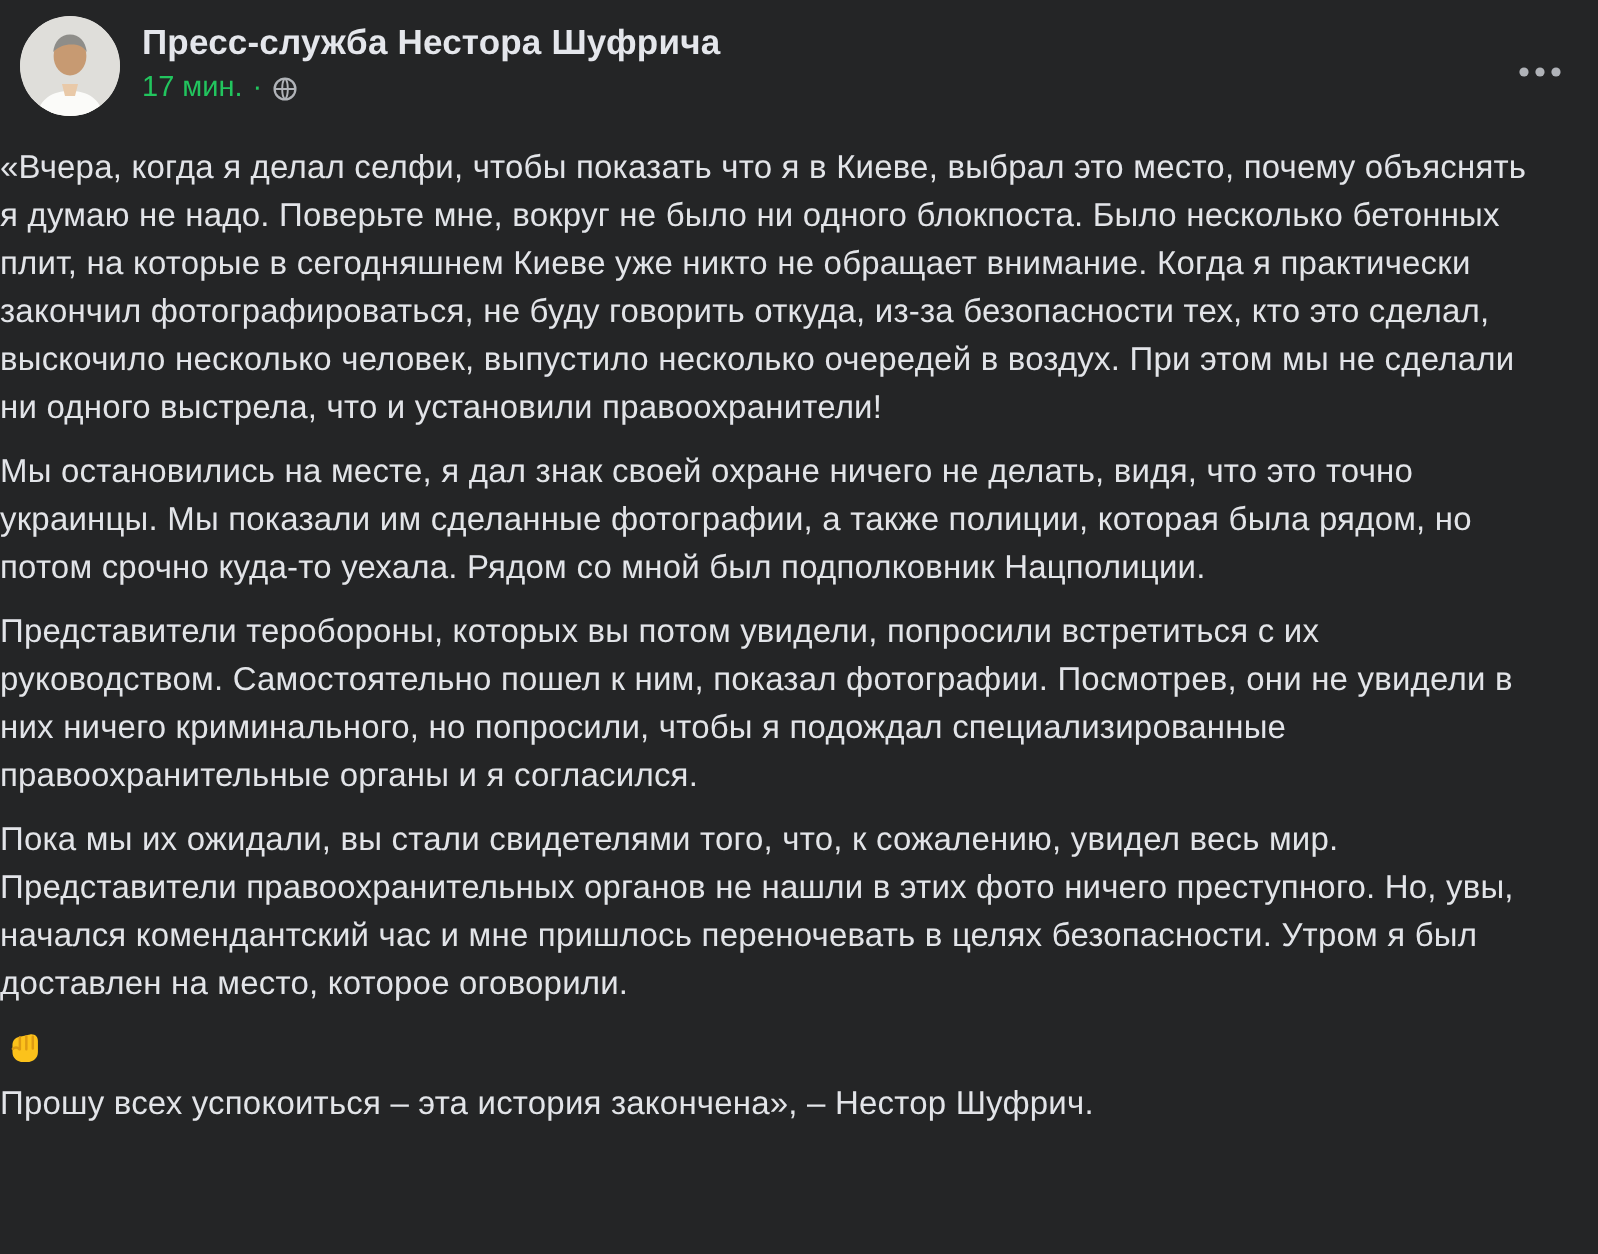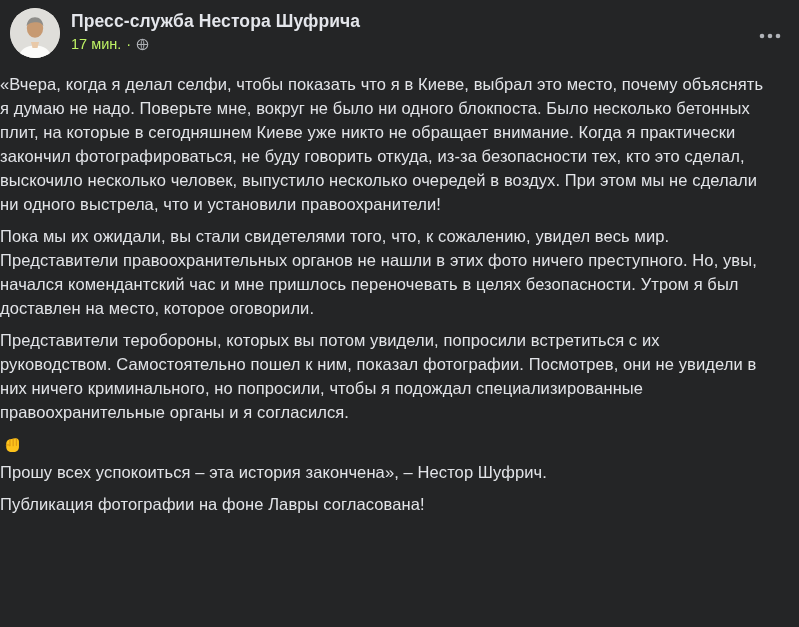--- a/index.html
+++ b/index.html
@@ -32,21 +32,21 @@
     font-weight: 700;
     line-height: 21px;
     color: #e4e6eb;
     cursor: pointer;
     letter-spacing: 0.1px;
   }
   .meta {
     display: flex;
     align-items: center;
     gap: 4px;
-    color: #bef264;
+    color: #22c55e;
     font-size: 14.5px;
     margin-top: 4px;
   }
   .meta .sep { margin: 0 1px; }
   .more-btn {
     position: absolute;
     right: 13px; top: 24px;
     width: 32px; height: 24px;
     display: flex; align-items: center; justify-content: center;
     cursor: pointer;
@@ -103,26 +103,26 @@
         <circle cx="3" cy="3" r="2.3" fill="#b0b3b8"></circle>
         <circle cx="11" cy="3" r="2.3" fill="#b0b3b8"></circle>
         <circle cx="19" cy="3" r="2.3" fill="#b0b3b8"></circle>
       </svg>
     </div>
 
   </div>
 
   <div class="post-body">
     <p>«Вчера, когда я делал селфи, чтобы показать что я в Киеве, выбрал это место, почему объяснять я думаю не надо. Поверьте мне, вокруг не было ни одного блокпоста. Было несколько бетонных плит, на которые в сегодняшнем Киеве уже никто не обращает внимание. Когда я практически закончил фотографироваться, не буду говорить откуда, из-за безопасности тех, кто это сделал, выскочило несколько человек, выпустило несколько очередей в воздух. При этом мы не сделали ни одного выстрела, что и установили правоохранители!</p>
+    <p>Мы остановились на месте, я дал знак своей охране ничего не делать, видя, что это точно украинцы. Мы показали им сделанные фотографии, а также полиции, которая была рядом, но потом срочно куда-то уехала. Рядом со мной был подполковник Нацполиции.</p>
+    <p>Представители теробороны, которых вы потом увидели, попросили встретиться с их руководством. Самостоятельно пошел к ним, показал фотографии. Посмотрев, они не увидели в них ничего криминального, но попросили, чтобы я подождал специализированные правоохранительные органы и я согласился.</p>
     <p>Пока мы их ожидали, вы стали свидетелями того, что, к сожалению, увидел весь мир. Представители правоохранительных органов не нашли в этих фото ничего преступного. Но, увы, начался комендантский час и мне пришлось переночевать в целях безопасности. Утром я был доставлен на место, которое оговорили.</p>
-    <p>Представители теробороны, которых вы потом увидели, попросили встретиться с их руководством. Самостоятельно пошел к ним, показал фотографии. Посмотрев, они не увидели в них ничего криминального, но попросили, чтобы я подождал специализированные правоохранительные органы и я согласился.</p>
     <p>
       <span class="emoji-fist"><svg width="19" height="19" viewBox="0 0 20 20">
         <path d="M3.4 9c0-2.2 1.3-3.8 3.2-4.3l6-1.3c2.7-.4 4.2 1.2 4.2 3.4v5.8c0 3.2-2.4 5.3-5.7 5.3h-2c-3.3 0-5.7-2.1-5.7-5.3z" fill="#fcc21b"></path>
         <path d="M7.3 5v6.2 M10.7 4.4v6.8 M14.1 4.6v6.2" stroke="#de9b13" stroke-width="1.3" fill="none" stroke-linecap="round"></path>
         <path d="M3.6 11c.9-1 2.5-1 3.3.1" stroke="#de9b13" stroke-width="1.3" fill="none" stroke-linecap="round"></path>
       </svg></span><br>
       <span>Прошу всех успокоиться – эта история закончена», – Нестор Шуфрич.</span>
     </p>
-    <p>Публикация фотографии на фоне Лавры согласована!</p>
   </div>
 
 </div>
 
 </body></html>

